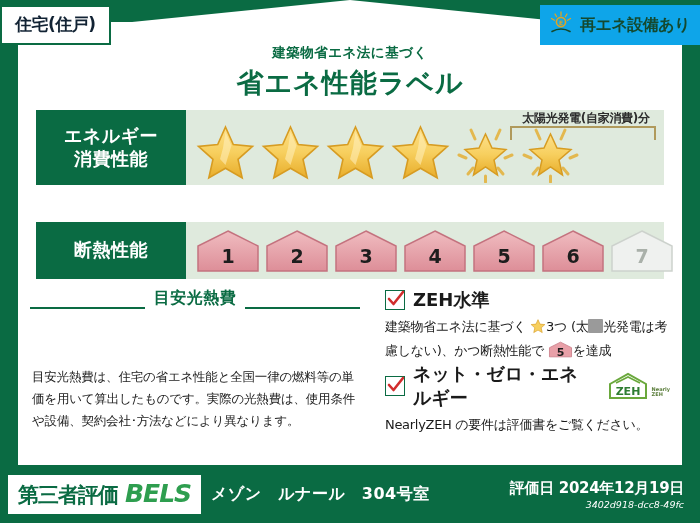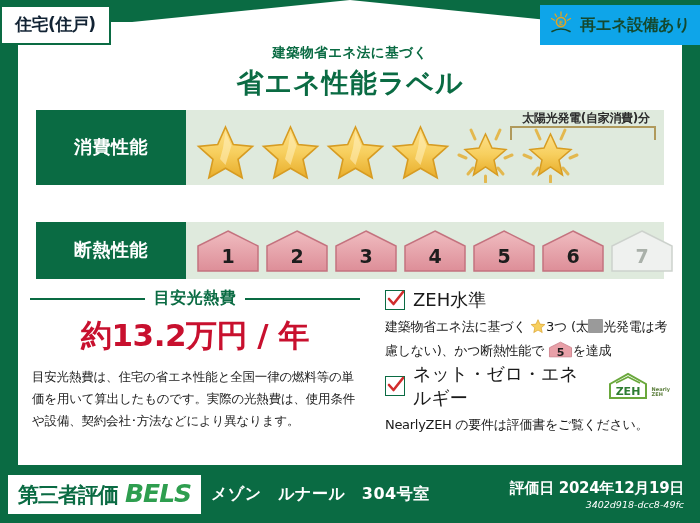--- a/index.html
+++ b/index.html
@@ -132,21 +132,21 @@
     font-size: 19px; font-weight: bold; color: #1d1d1d;
   }
   .house-cell.off .house-num { color: #a9b0a9; }
 
   
   .cost-block {
     position: absolute; left: 30px; top: 288px; width: 330px;
     z-index: 25; text-align: center;
   }
   .cost-head {
-    display: flex; align-items: center; justify-content: center; gap: 9px;
+    display: flex; align-items: flex-end; justify-content: center; gap: 9px;
     color: #0a6b43; font-size: 16px; font-weight: bold;
     letter-spacing: 0.5px;
   }
   .cost-head .rule { flex: 1; height: 2px; background: #0a6b43; }
   .cost-value {
     margin-top: 6px;
     font-size: 31px; font-weight: bold; color: #c8102e;
     letter-spacing: -0.5px;
   }
   .cost-note {
@@ -162,21 +162,21 @@
   .zeh-line {
     display: flex; align-items: center; gap: 8px;
   }
   .chk {
     width: 20px; height: 20px; flex: 0 0 20px;
     border: 1.5px solid #0a6b43; background: #fff;
     position: relative;
   }
   .chk svg { position: absolute; left: 1px; top: -1px; }
   .zeh-title {
-    font-size: 18px; font-weight: normal; color: #1a1a1a;
+    font-size: 18px; font-weight: bold; color: #1a1a1a;
     letter-spacing: 0px;
   }
   .zeh-desc {
     margin-top: 5px;
     font-size: 13px; line-height: 1.6; color: #1a1a1a;
     letter-spacing: -0.3px;
   }
   .inline-star { display:inline-block; vertical-align: -3px; }
   .redact {
     display: inline-block; width: 15px; height: 14px;
@@ -257,20 +257,21 @@
     <span class="txt">再エネ設備あり</span>
   </div>
 
   <div class="titles">
     <div class="title-sub">建築物省エネ法に基づく</div>
     <div class="title-main">省エネ性能ラベル</div>
   </div>
 
   <div class="perf-row" id="row-energy">
     <div class="perf-label">
+      <span>エネルギー</span>
       <span>消費性能</span>
     </div>
     <div class="perf-body">
       <div class="solar-caption">太陽光発電(自家消費)分</div>
       <div class="solar-bracket"></div>
       <div class="stars">
 
         <div class="star-cell">
           <svg viewBox="0 0 63 62">
               <defs>
@@ -403,21 +404,20 @@
       </div>
     </div>
   </div>
 
   <div class="cost-block">
     <div class="cost-head">
       <span class="rule"></span>
       <span>目安光熱費</span>
       <span class="rule"></span>
     </div>
-    <div class="cost-value">約13.2万円 / 年</div>
   </div>
   <div class="cost-note">目安光熱費は、住宅の省エネ性能と全国一律の燃料等の単価を用いて算出したものです。実際の光熱費は、使用条件や設備、契約会社･方法などにより異なります。</div>
 
   <div class="zeh-block">
 
     <div class="zeh-line">
       <span class="chk">
         <svg width="18" height="18" viewBox="0 0 18 18">
             <path d="M2 9 L6.5 14 L16 2" fill="none" stroke="#d12d2d" stroke-width="2.6" stroke-linecap="round" stroke-linejoin="round"></path>
           </svg>

